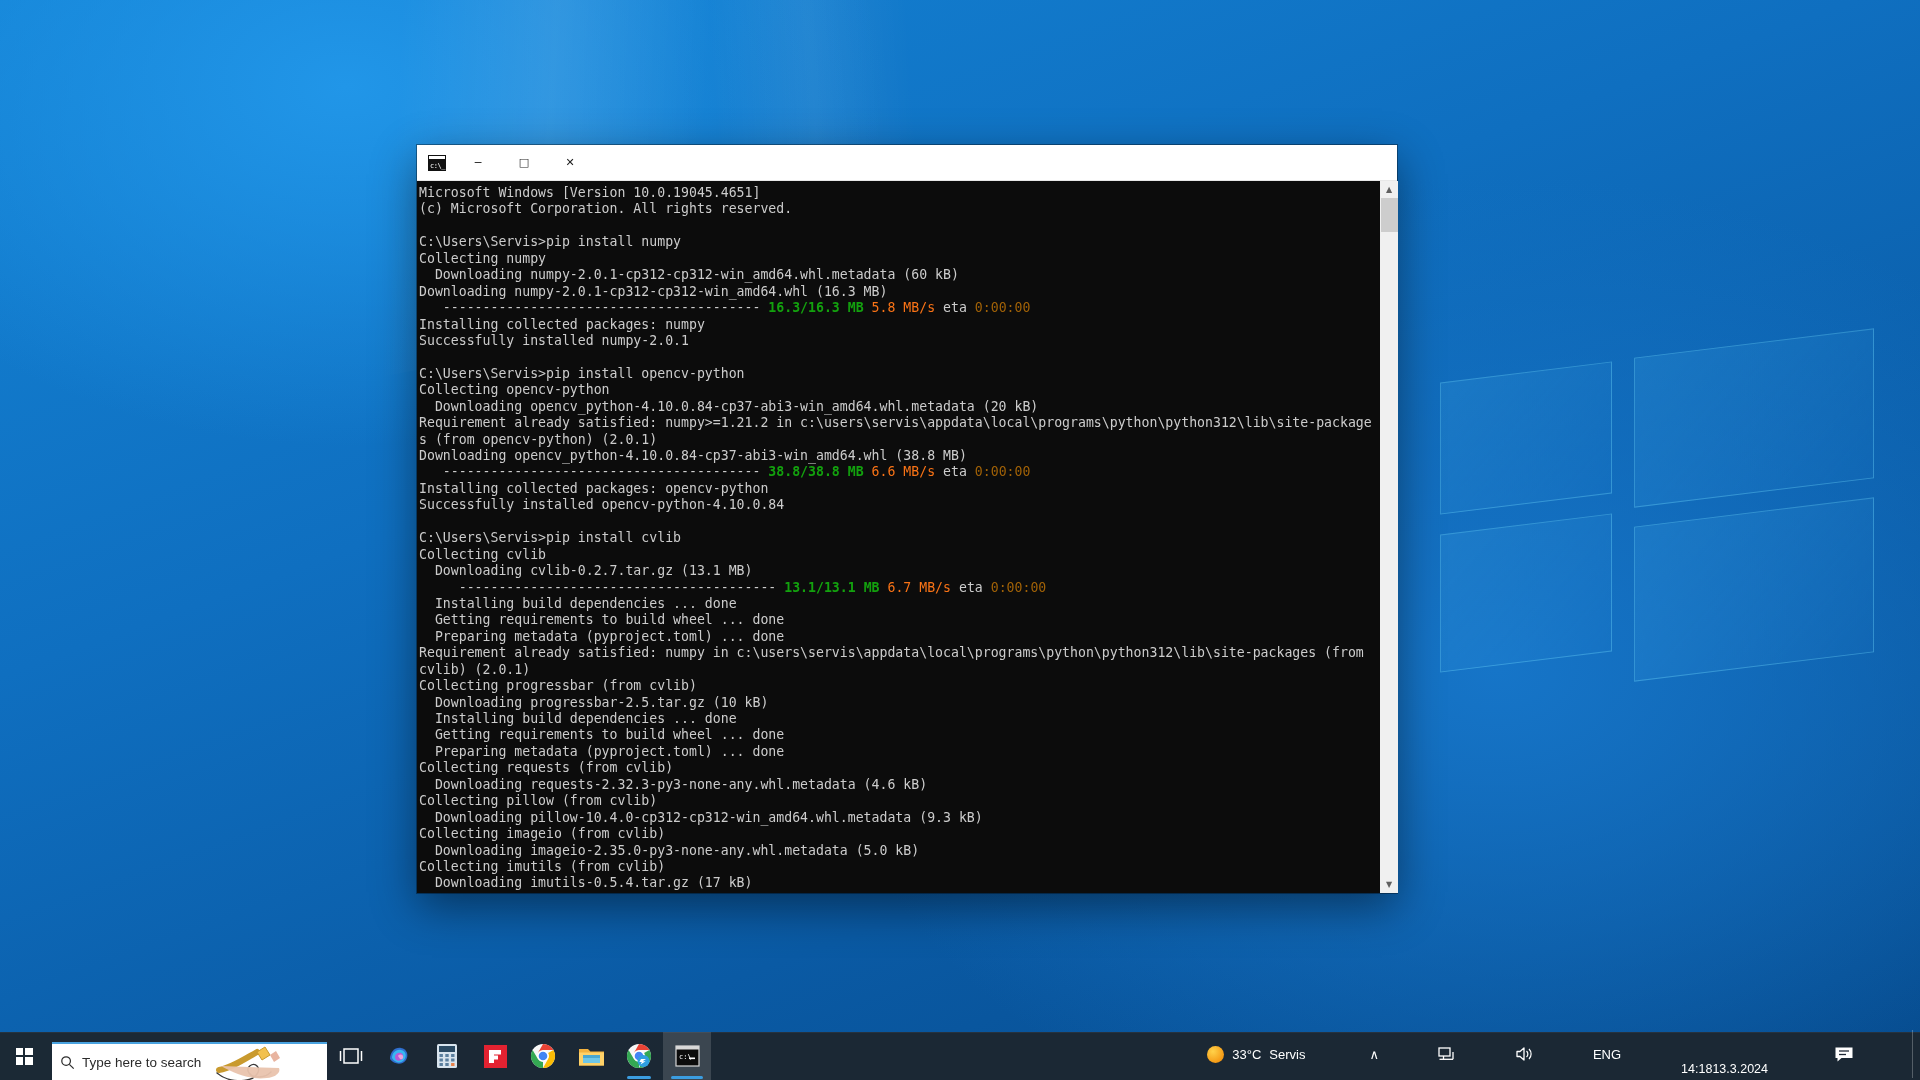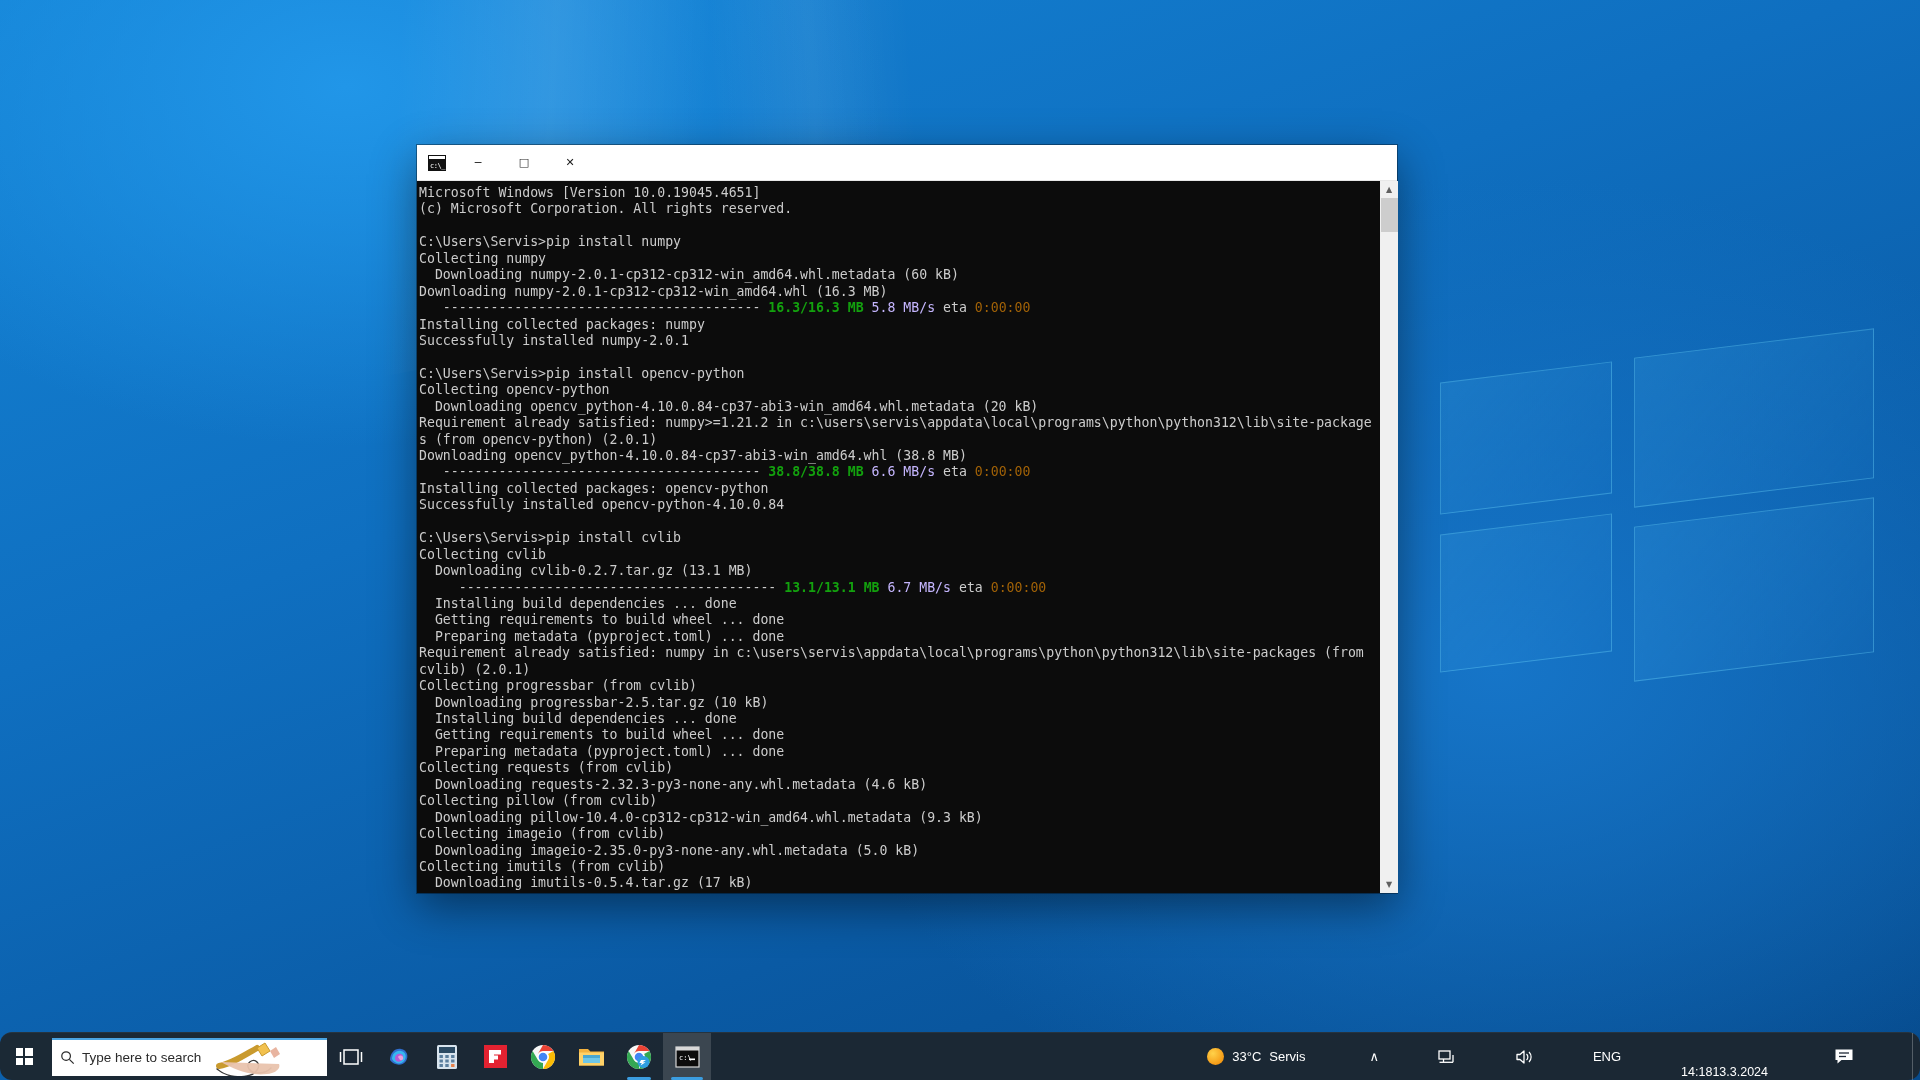--- a/index.html
+++ b/index.html
@@ -93,21 +93,21 @@
     overflow:hidden;
     font-family:"DejaVu Sans Mono", "Liberation Mono", monospace;
     font-size:13.2px;
     line-height:16.45px;
     color:#cccccc;
     white-space:pre;
     letter-spacing:0px;
   }
   #console .ln { height:16.45px; }
   .c-green { color:#13a10e;font-weight:bold; }
-  .c-red   { color:#c4b5fd; }
+  .c-red   { color:#f97316; }
   .c-blue  { color:#a16207; }
   .c-dim   { color:#cccccc; }
 
   
   #scrollbar {
     width:17px; background:#f0f0f0;
     display:flex; flex-direction:column; align-items:center;
     flex:none;
     border-left:1px solid #f0f0f0;
   }
@@ -121,23 +121,22 @@
   #sb-thumb {
     position:absolute; left:0; width:17px; top:0; height:34px;
     background:#cdcdcd;
   }
 
   
   #taskbar {
     position:absolute; left:0; bottom:0; width:1920px; height:48px;
     background:#3b82f6;
     background-color:rgba(28,38,48,0.96);
-    display:flex; align-items:center;
+    display:flex; align-items:flex-end;
     border-top:1px solid rgba(255,255,255,0.05);
-    border-radius:12px;
   }
   #start-btn {
     width:48px; height:48px; display:flex; align-items:center; justify-content:center;
     flex:none;
   }
   .win-logo { width:17px; height:17px; display:grid; grid-template-columns:1fr 1fr; grid-template-rows:1fr 1fr; gap:2px; }
   .win-logo i { background:#ffffff; display:block; }
 
   #search-box {
     width:275px; height:38px; margin-left:4px;

